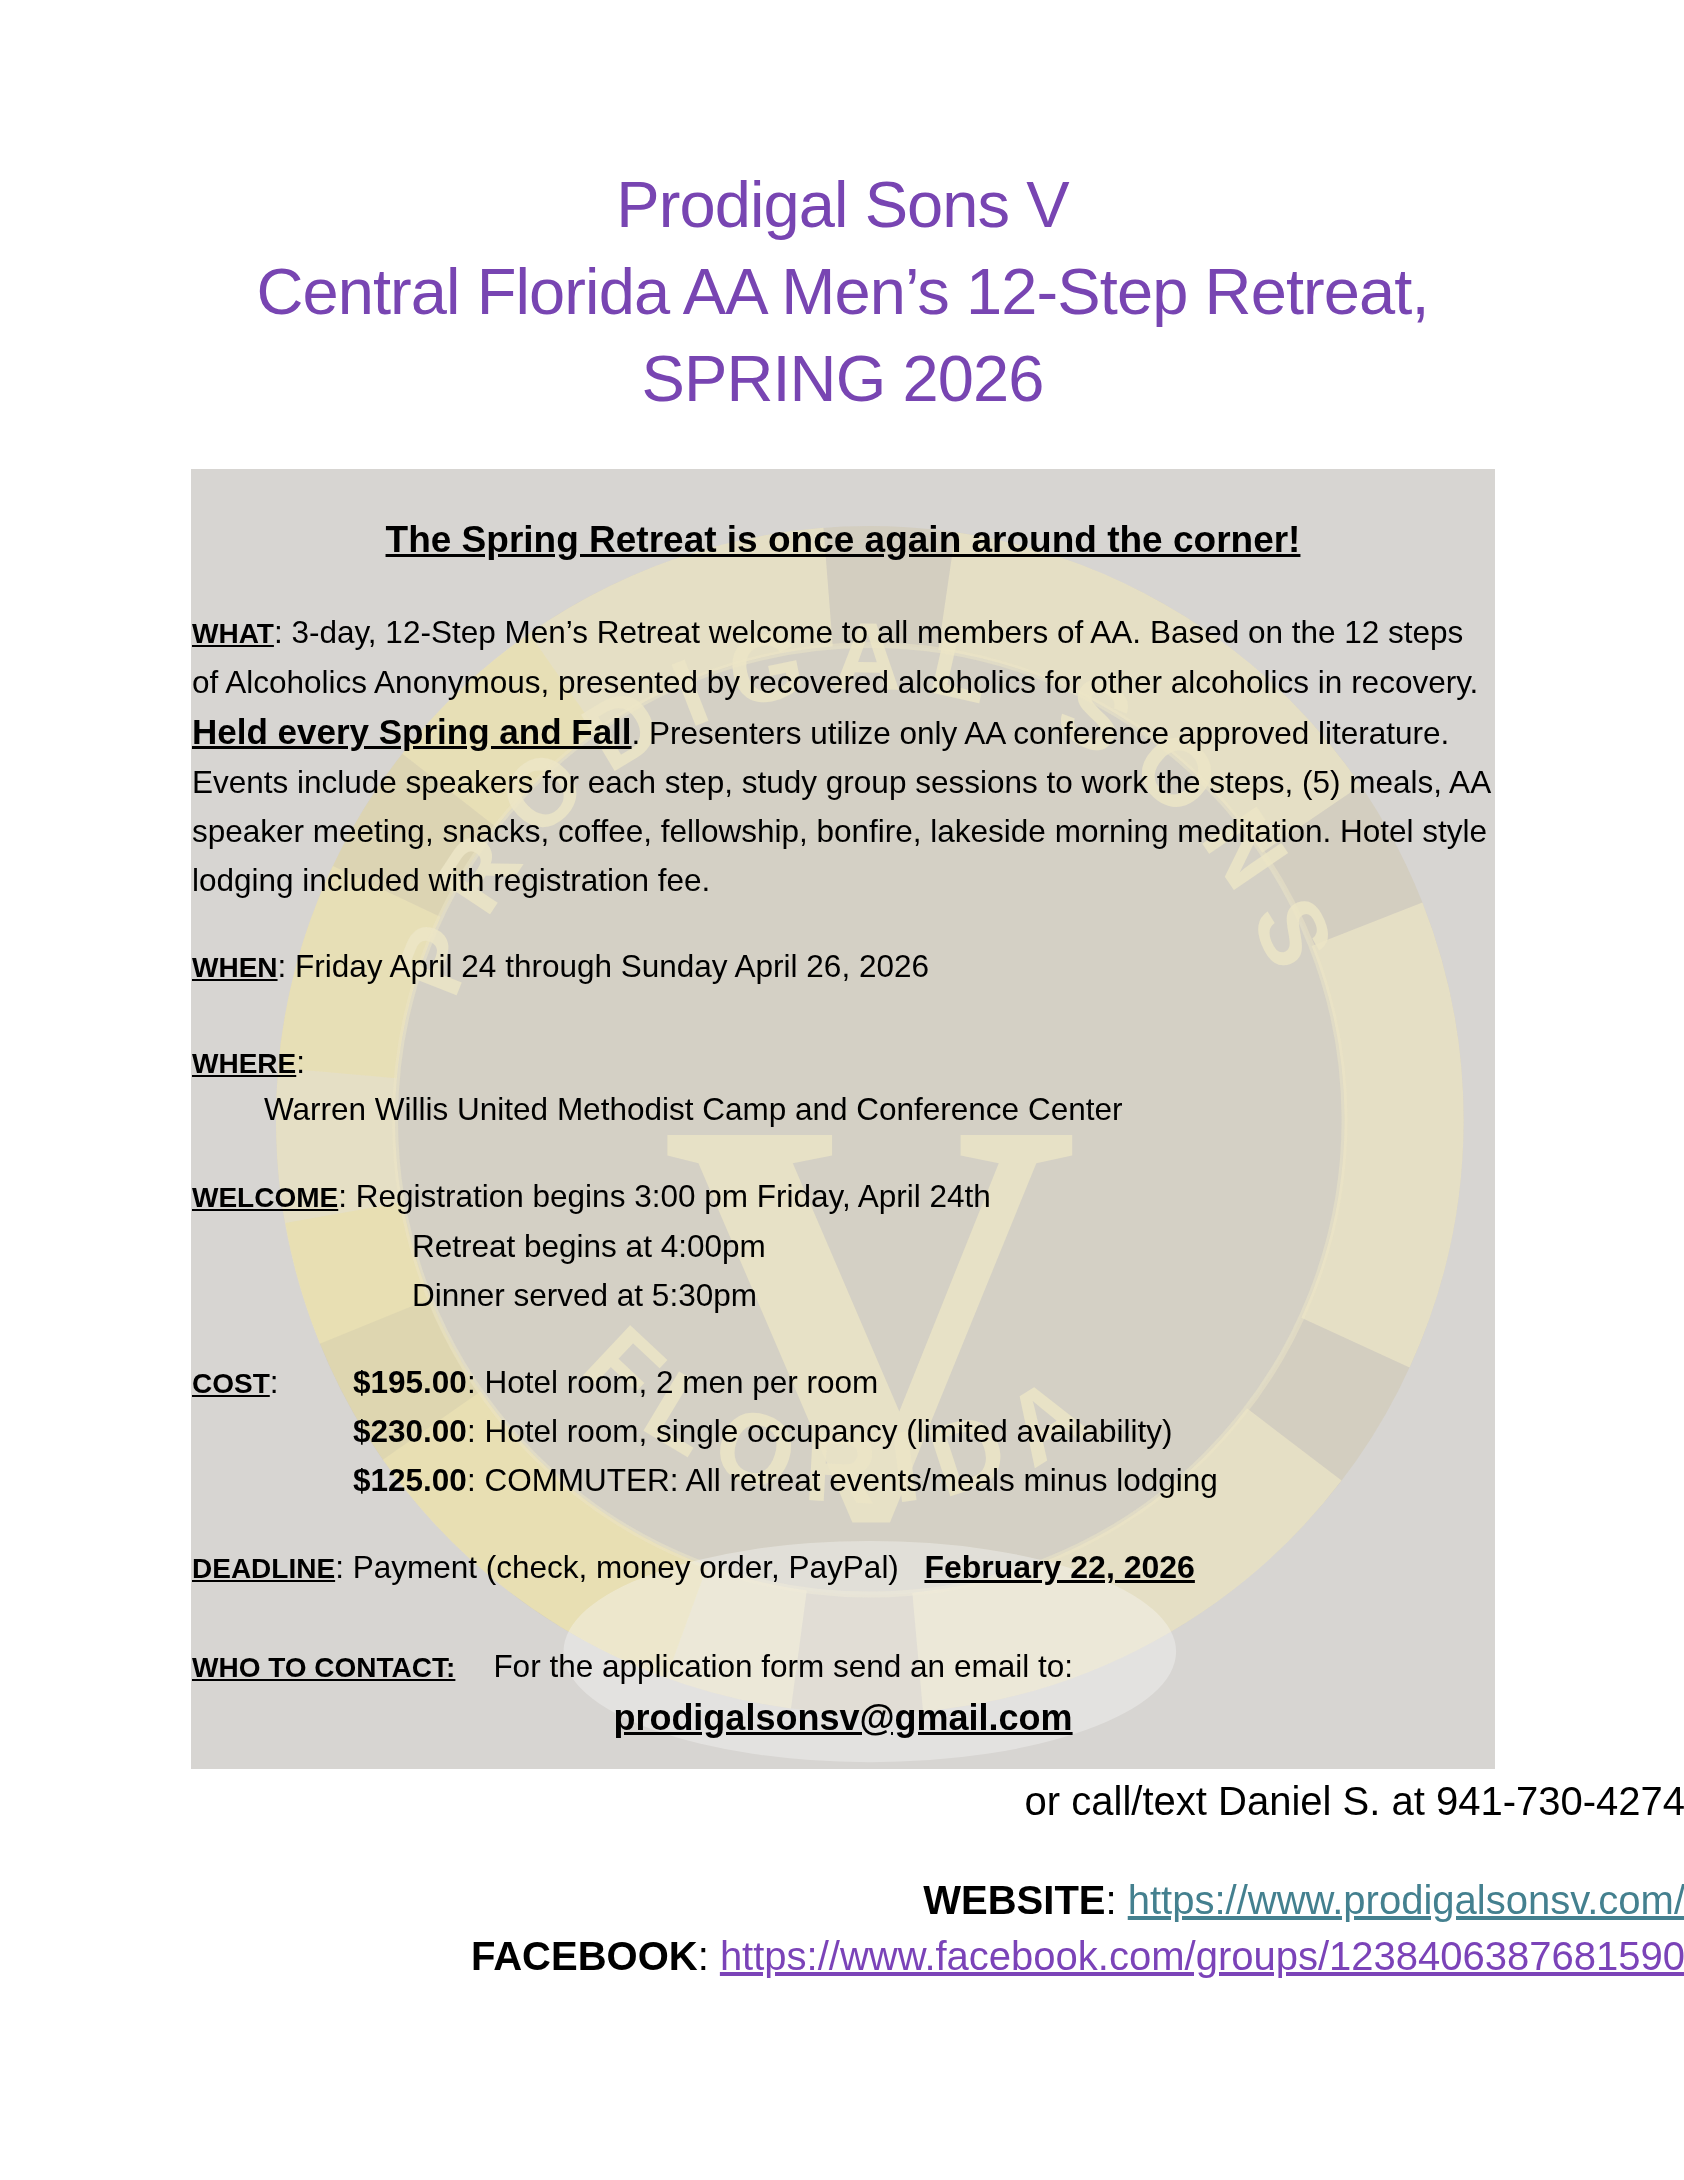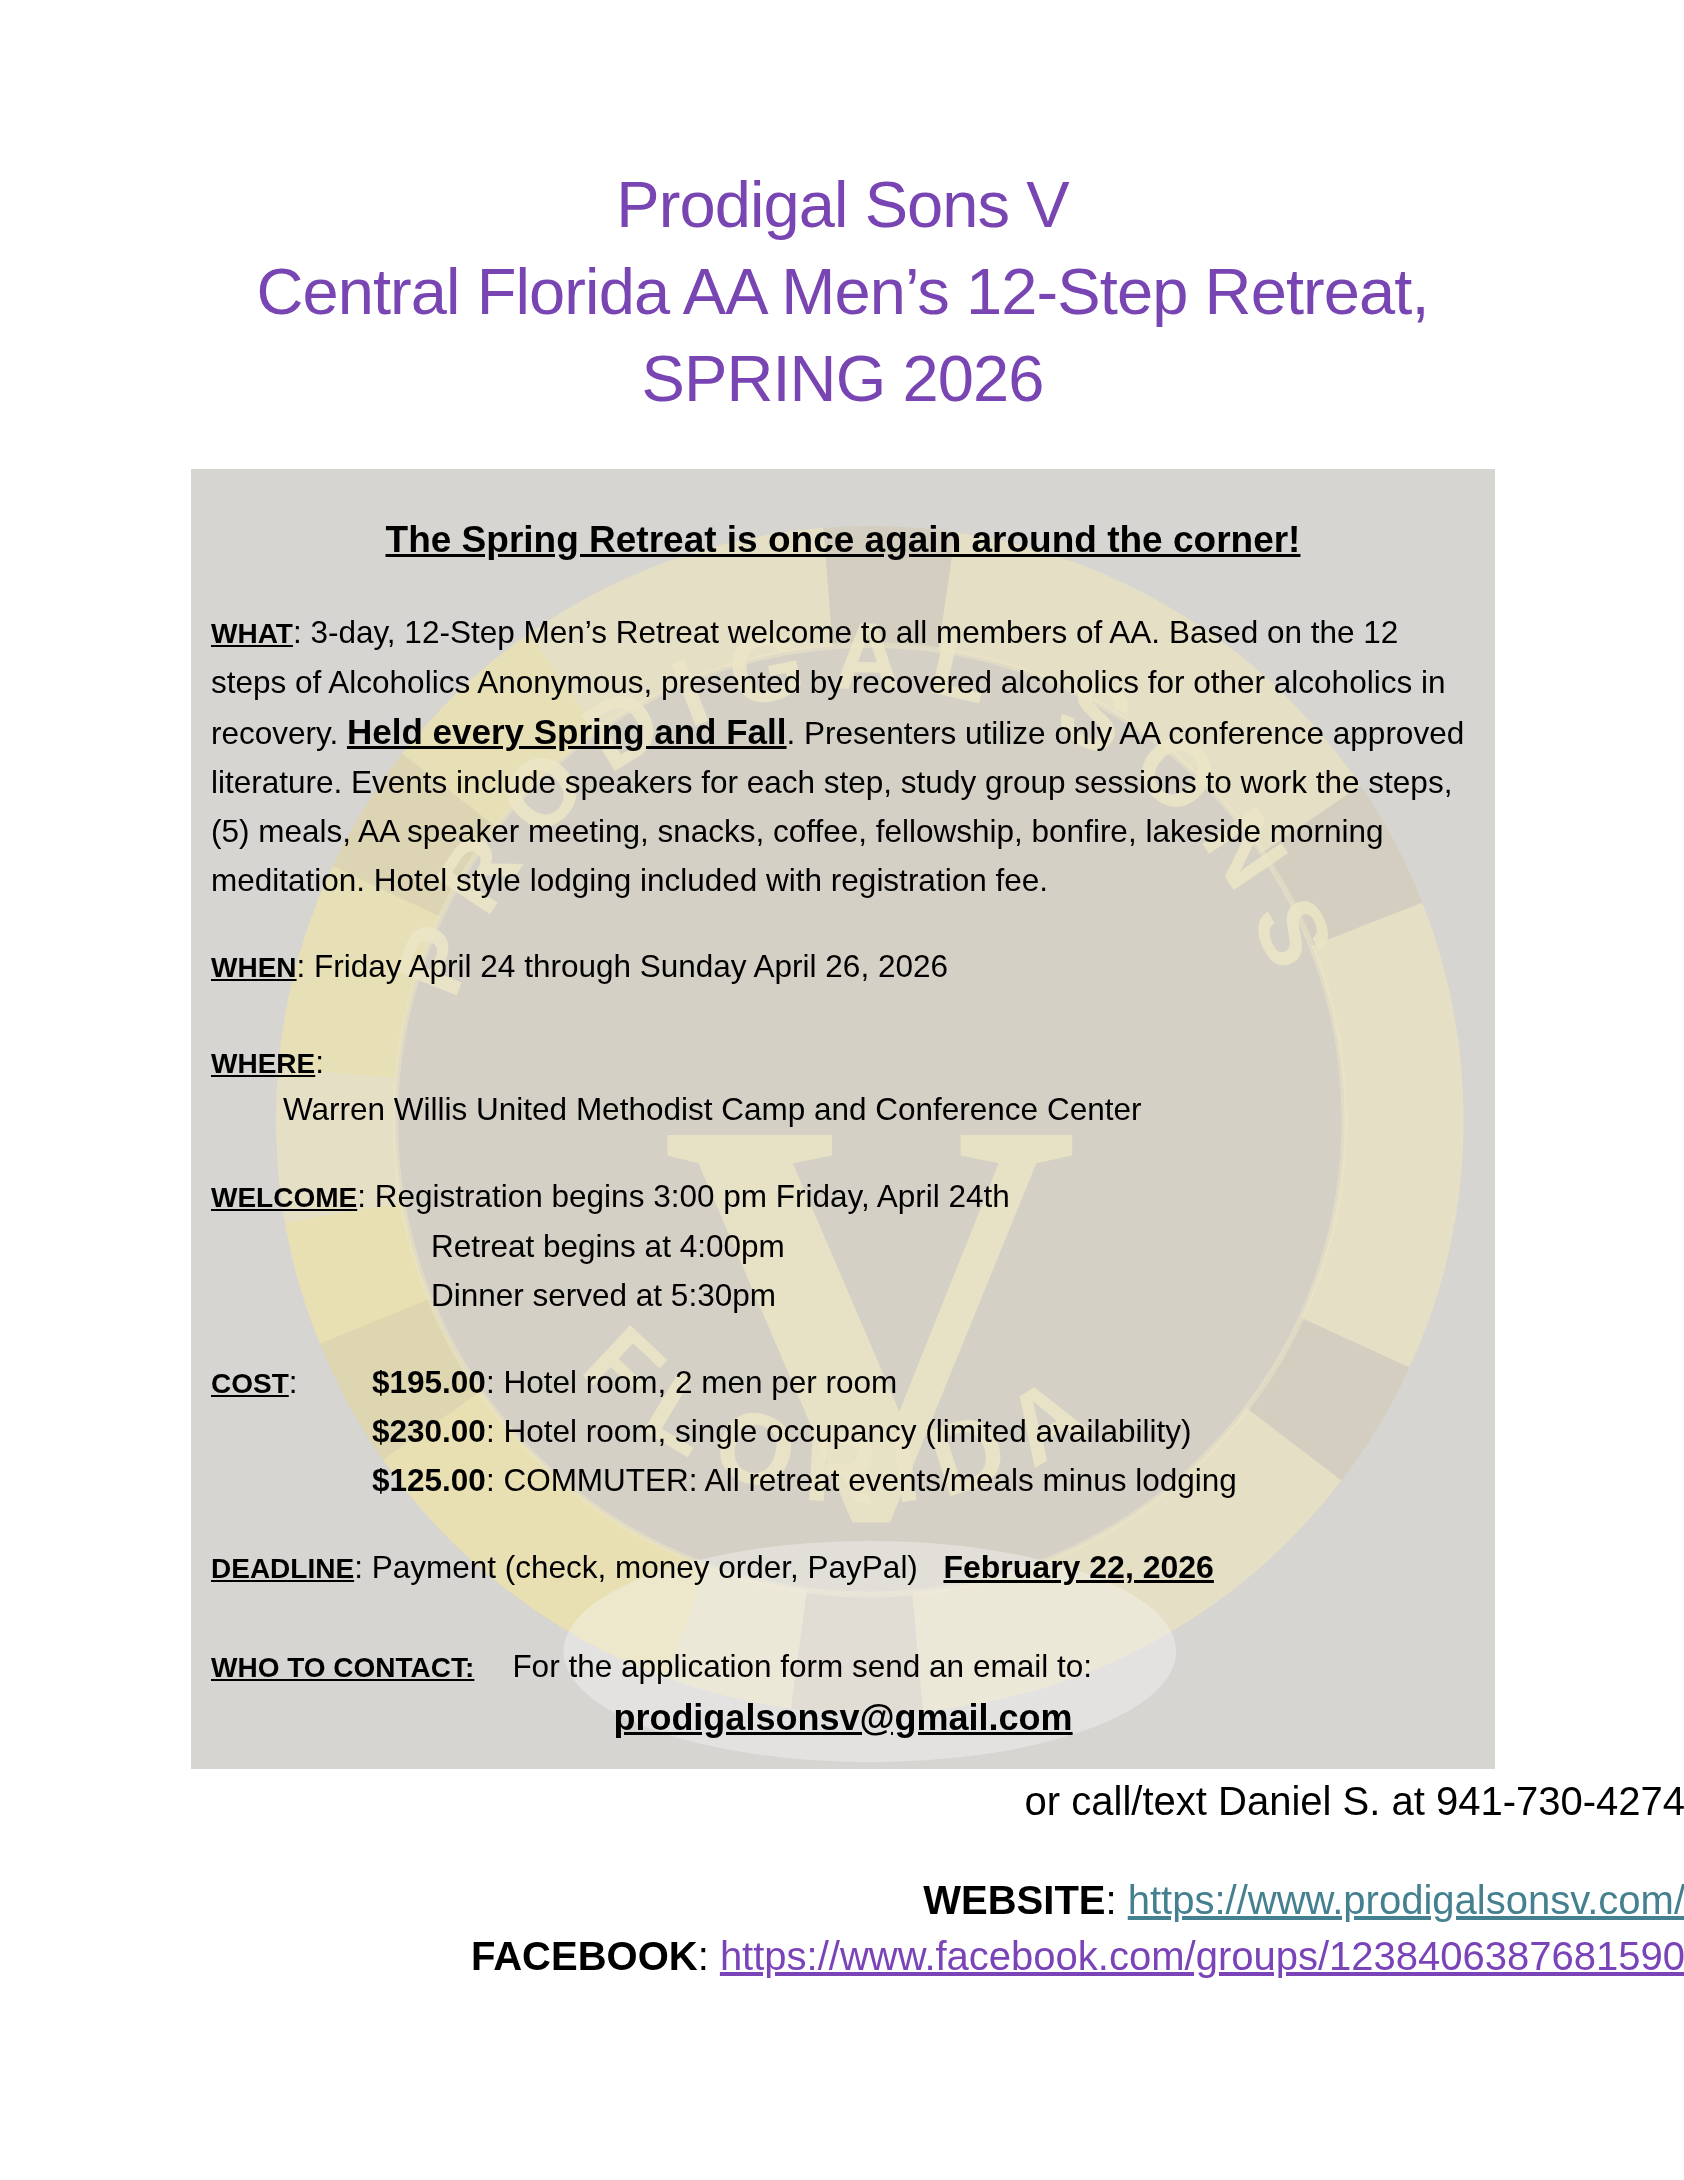--- a/index.html
+++ b/index.html
@@ -24,21 +24,21 @@
     letter-spacing:-0.9px;
   }
   
   .box{
     position:absolute;left:191px;top:442px;width:1304px;height:1300px;
     background:var(--box-bg);
   }
   .emblem{position:absolute;left:0;top:0;width:100%;height:100%;}
   .content{
     position:absolute;left:0;top:0;right:0;bottom:0;
-    padding:0 20px;font-size:31.5px;line-height:49px;
+    padding:0 1px;font-size:31.5px;line-height:49px;
   }
   .lbl{font-weight:bold;text-decoration:underline;font-size:28px;}
   .heading{
     margin:49px 0 0 0;text-align:center;font-size:37px;line-height:44px;font-weight:bold;
   }
   .heading .u{text-decoration:underline;}
   .what{margin-top:46px;}
   .bold-u{font-weight:bold;text-decoration:underline;font-size:35px;}
   .when{margin-top:37px;}
   .where-head{margin-top:49px;line-height:43px;}

